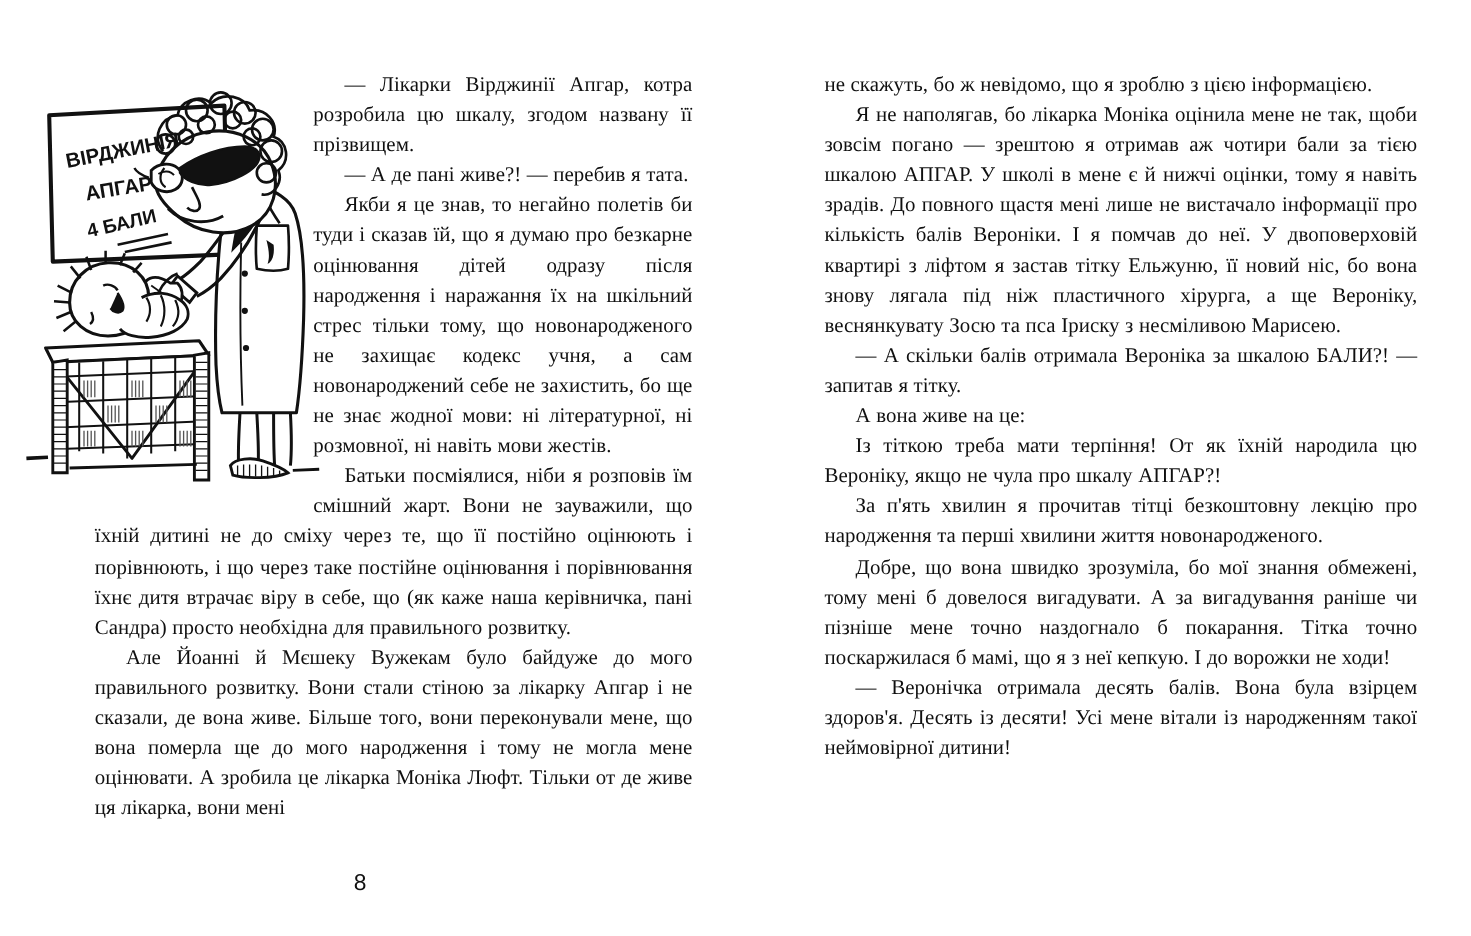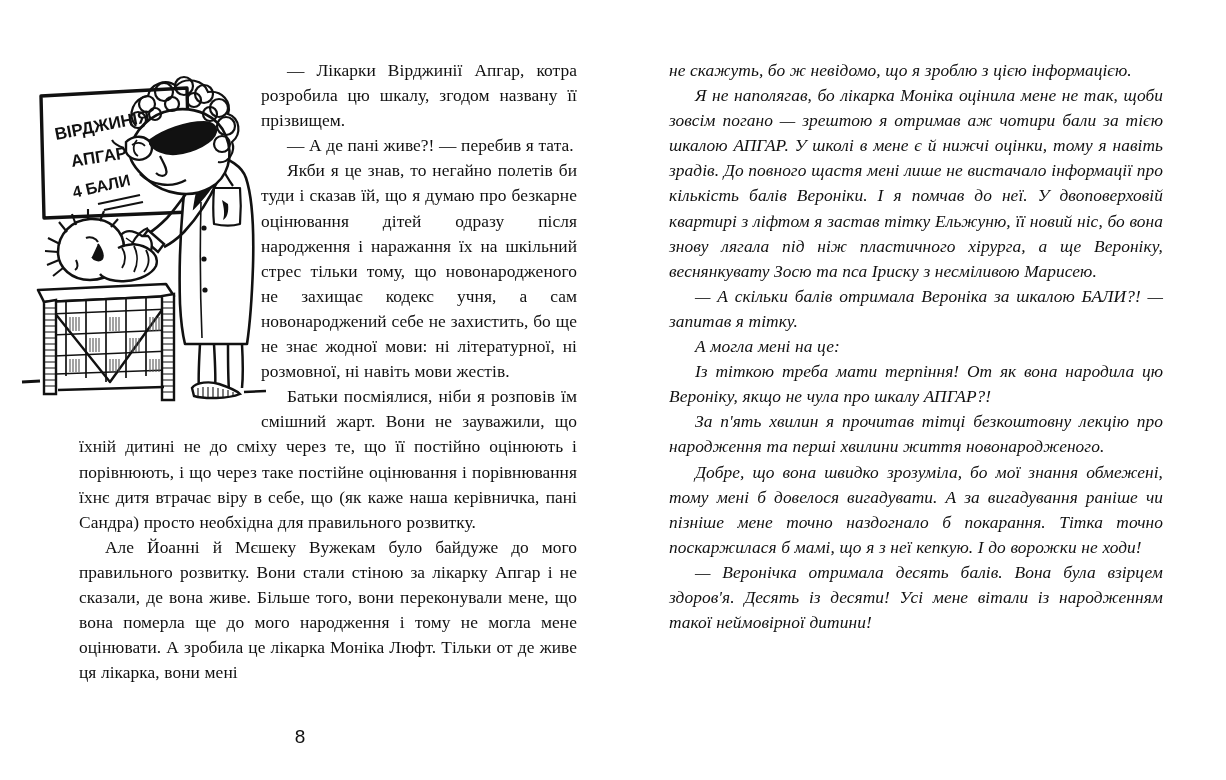--- a/index.html
+++ b/index.html
@@ -35,21 +35,21 @@
     text-align: justify;
     text-justify: inter-word;
     font-size: 17.4px;
     line-height: 25.1px;
     letter-spacing: 0.05px;
     hyphens: manual;
     word-spacing: 0.2px;
   }
 
   #left-body  { left: 46px;  top: 58px;  width: 498px; margin-left: 33px; }
-  #right-body { left: 56px;  top: 58px;  width: 494px; font-style: italic; }
+  #right-body { left: 74px;  top: 58px;  width: 494px; }
 
   .textblock p {
     margin: 0;
     text-indent: 26px;
   }
   .textblock p.noindent { text-indent: 0; }
 
   
   #illustration-float {
     float: left;
@@ -329,22 +329,22 @@
     </div>
 
     <div class="folio" id="folio-left">8</div>
   </div>
 
   <div class="page" id="page-right">
     <div class="textblock" id="right-body">
       <p class="noindent">не скажуть, бо ж невідомо, що я зроблю з цією інформацією.</p>
       <p>Я не наполягав, бо лікарка Моніка оцінила мене не так, щоби зовсім погано — зрештою я отримав аж чотири бали за тією шкалою АПГАР. У школі в мене є й нижчі оцінки, тому я навіть зрадів. До повного щастя мені лише не вистачало інформації про кількість балів Вероніки. І я помчав до неї. У двоповерховій квартирі з ліфтом я застав тітку Ельжуню, її новий ніс, бо вона знову лягала під ніж пластичного хірурга, а ще Вероніку, веснянкувату Зосю та пса Іриску з несміливою Марисею.</p>
       <p>— А скільки балів отримала Вероніка за шкалою БАЛИ?! — запитав я тітку.</p>
-      <p>А могла мені на це:</p>
-      <p>Із тіткою треба мати терпіння! От як вона народила цю Вероніку, якщо не чула про шкалу АПГАР?!</p>
+      <p>А вона живе на це:</p>
+      <p>Із тіткою треба мати терпіння! От як їхній народила цю Вероніку, якщо не чула про шкалу АПГАР?!</p>
       <p>За п'ять хвилин я прочитав тітці безкоштовну лекцію про народження та перші хвилини життя новонародженого.</p>
       <p> Добре, що вона швидко зрозуміла, бо мої знання обмежені, тому мені б довелося вигадувати. А за вигадування раніше чи пізніше мене точно наздогнало б покарання. Тітка точно поскаржилася б мамі, що я з неї кепкую. І до ворожки не ходи!</p>
       <p>— Веронічка отримала десять балів. Вона була взірцем здоров'я. Десять із десяти! Усі мене вітали із народженням такої неймовірної дитини!</p>
     </div>
 
   </div>
 
 </div>
 
 </body></html>

